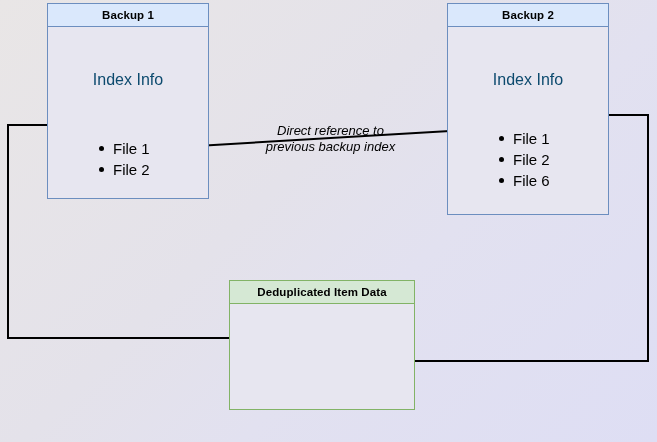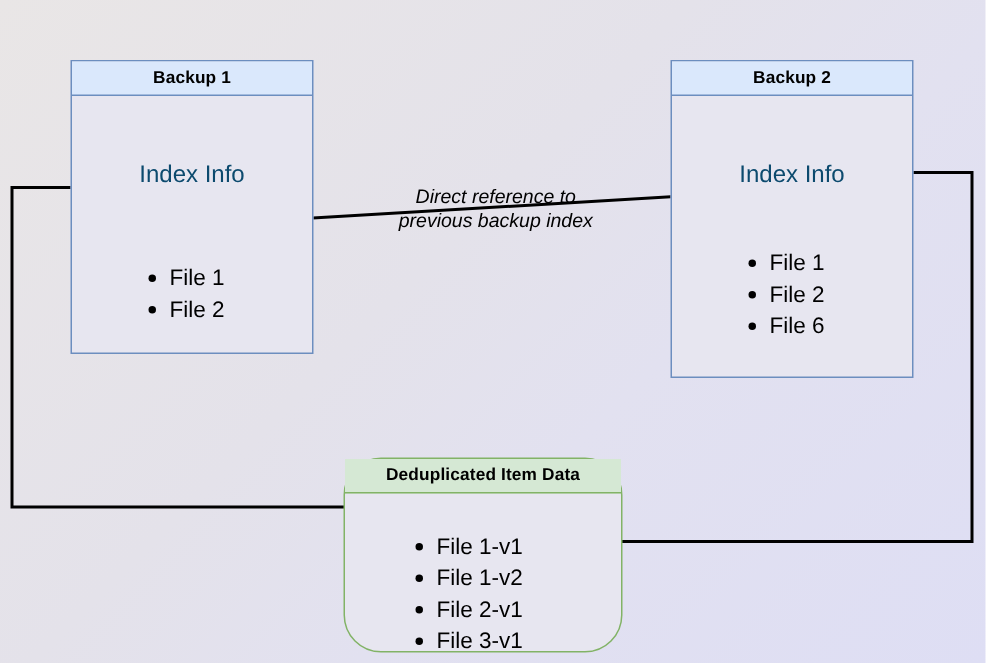--- a/index.html
+++ b/index.html
@@ -16,21 +16,20 @@
     position: relative;
     width: 657px;
     height: 442px;
     background: linear-gradient(135deg, #e9e6e6 0%, #e4e2ea 42%, #e2e1f0 62%, #dedef4 100%);
   }
   .node {
     position: absolute;
     box-sizing: border-box;
     border: 1px solid #6c8ebf;
     background: #e7e6f0;
-    margin-top: 37px;
   }
   .node.green {
     border: 1px solid #82b366;
   }
   .node-header {
     box-sizing: border-box;
     height: 23px;
     background: #dae8fc;
     border-bottom: 1px solid #6c8ebf;
     display: flex;
@@ -134,28 +133,20 @@
     <div class="node-body">
       <div class="index-label" style="top:44px;">Index Info</div>
       <ul class="file-list" style="left:48px; top:101px;">
         <li>File 1</li>
         <li>File 2</li>
         <li>File 6</li>
       </ul>
     </div>
   </div>
 
-  <div class="node green" style="left:229px; top:268px; width:186px; height:130px;border-radius:25px;">
+  <div class="node green" style="left:229px; top:280px; width:186px; height:130px;">
     <div class="node-header">Deduplicated Item Data</div>
-    <div class="node-body">
-      <ul class="file-list" style="left:44px; top:25px;">
-        <li>File 1-v1</li>
-        <li>File 1-v2</li>
-        <li>File 2-v1</li>
-        <li>File 3-v1</li>
-      </ul>
-    </div>
   </div>
 
   <div class="edge-label" style="left:243px; top:123px; width:175px;">Direct reference to
 previous backup index</div>
 
 </div>
 
 </body></html>

